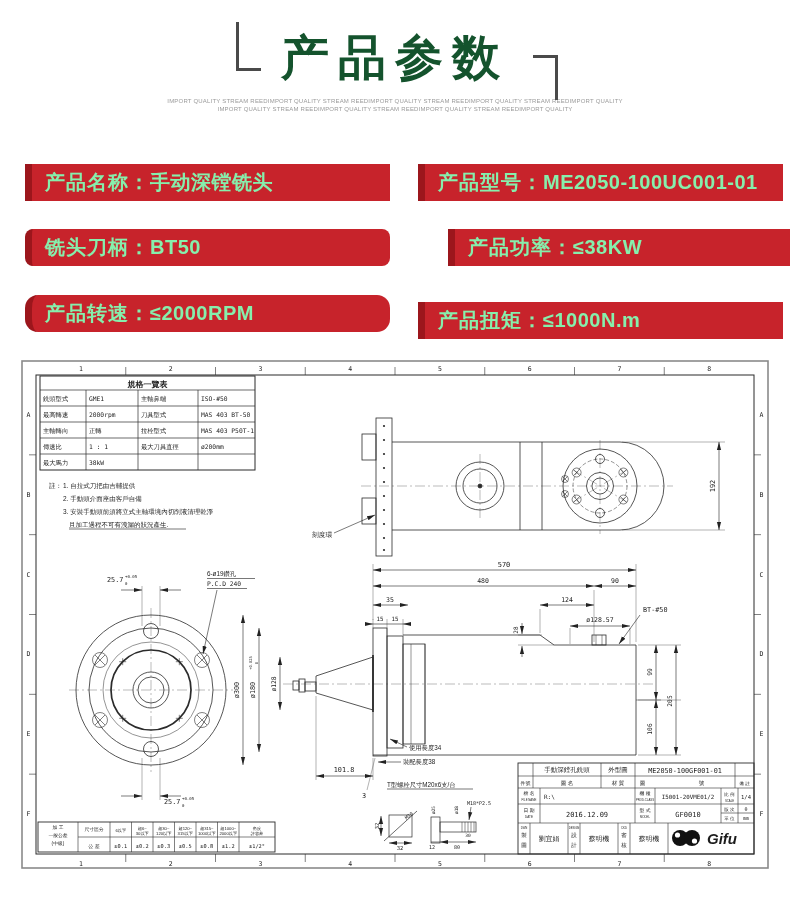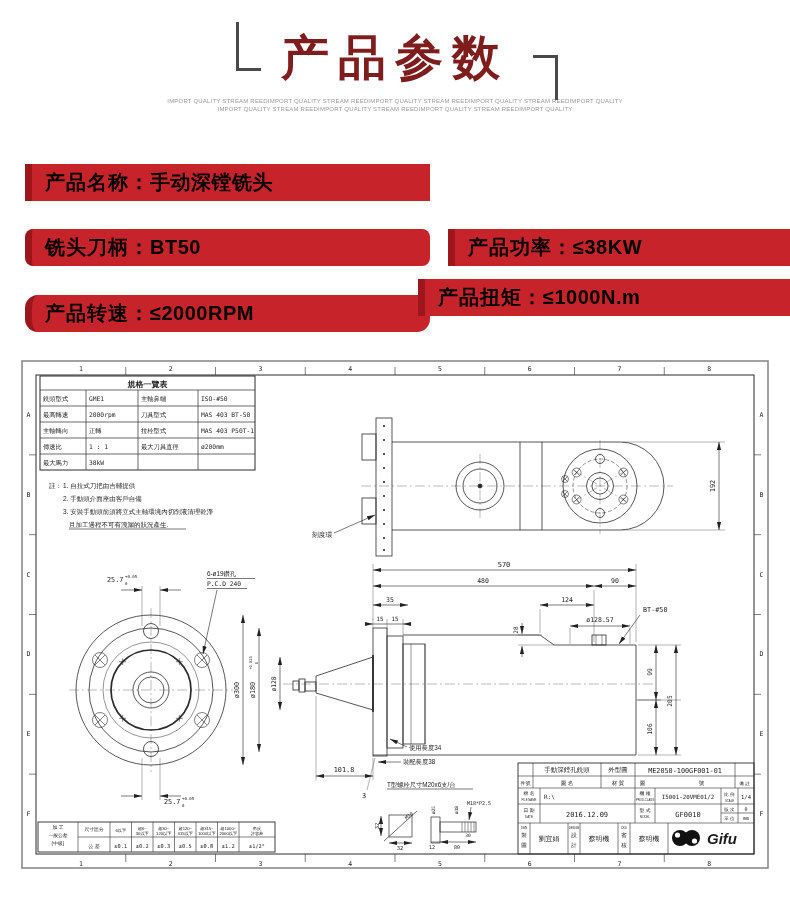--- a/index.html
+++ b/index.html
@@ -3,32 +3,32 @@
 <meta charset="utf-8">
 <style>
   html,body{margin:0;padding:0;background:#fff;}
   .page{position:relative;width:790px;height:904px;background:#fff;overflow:hidden;
         font-family:"Liberation Sans",sans-serif;}
   
   .title-wrap{position:relative;height:120px;}
   .bracket{position:absolute;}
   .bracket.bl{left:236px;top:22px;width:22px;height:46px;border-left:3px solid #4a4a4a;border-bottom:3px solid #4a4a4a;}
   .bracket.br{left:533px;top:55px;width:22px;height:42px;border-right:3px solid #4a4a4a;border-top:3px solid #4a4a4a;}
-  h1.pt{margin:0;padding-top:26px;text-align:center;font-size:48px;font-weight:900;color:#7f1d1d;letter-spacing:9px;}
+  h1.pt{margin:0;padding-top:26px;text-align:center;font-size:48px;font-weight:900;color:#14532d;letter-spacing:9px;}
   .wm{margin:0;text-align:center;font-size:6px;line-height:8px;color:#9a9a9a;letter-spacing:.2px;}
   .wm.first{margin-top:7px;}
   
   .banners{position:absolute;left:0;top:164px;width:790px;height:176px;}
-  .banner{position:absolute;width:405px;height:37px;box-sizing:border-box;
-          color:#000000;font-weight:bold;font-size:20px;line-height:37px;padding-left:13px;
+  .banner{position:absolute;width:365px;height:37px;box-sizing:border-box;
+          color:#86efac;font-weight:bold;font-size:20px;line-height:37px;padding-left:13px;
           letter-spacing:1px;white-space:nowrap;}
   .banner .val{letter-spacing:.5px;}
   .p0{left:25px;top:0;}  .p1{left:418px;top:0;}
   .p2{left:25px;top:65px;border-radius:8px;}  .p3{left:400px;top:65px;margin-left:48px;}
-  .p4{left:25px;top:131px;} .p5{left:418px;top:115px;}
+  .p4{left:25px;top:131px;} .p5{left:418px;top:138px;}
   
   .drawing{position:absolute;left:21px;top:360px;width:748px;height:509px;}
   svg{display:block;}
   svg text{fill:#1c1c1c;font-family:"Liberation Sans",sans-serif;}
   svg text.num{font-family:"DejaVu Sans Mono",monospace;}
 </style>
 </head>
 <body>
 
 <div class="page">
@@ -36,20 +36,21 @@
   <div class="title-wrap">
     <span class="bracket bl"></span>
     <span class="bracket br"></span>
     <h1 class="pt">产品参数</h1>
     <p class="wm first">IMPORT QUALITY STREAM REEDIMPORT QUALITY STREAM REEDIMPORT QUALITY STREAM REEDIMPORT QUALITY STREAM REEDIMPORT QUALITY</p>
     <p class="wm">IMPORT QUALITY STREAM REEDIMPORT QUALITY STREAM REEDIMPORT QUALITY STREAM REEDIMPORT QUALITY</p>
   </div>
 
   <div class="banners">
     <div class="banner p0" style="background: rgb(199, 35, 43); border-left: 7px solid rgb(156, 22, 28);"><span>产品名称</span><span>：</span><span class="val">手动深镗铣头</span></div>
+    <div class="banner p1" style="background: rgb(199, 35, 43); border-left: 7px solid rgb(156, 22, 28);"><span>产品型号</span><span>：</span><span class="val">ME2050-100UC001-01</span></div>
     <div class="banner p2" style="background: rgb(199, 35, 43); border-left: 7px solid rgb(156, 22, 28);"><span>铣头刀柄</span><span>：</span><span class="val">BT50</span></div>
     <div class="banner p3" style="background: rgb(199, 35, 43); border-left: 7px solid rgb(156, 22, 28);"><span>产品功率</span><span>：</span><span class="val">≤38KW</span></div>
     <div class="banner p4" style="background: rgb(199, 35, 43); border-left: 7px solid rgb(156, 22, 28); border-radius: 13px;"><span>产品转速</span><span>：</span><span class="val">≤2000RPM</span></div>
     <div class="banner p5" style="background: rgb(199, 35, 43); border-left: 7px solid rgb(156, 22, 28);"><span>产品扭矩</span><span>：</span><span class="val">≤1000N.m</span></div>
   </div>
 
   <div class="drawing">
   <svg viewBox="0 0 748 509" width="748" height="509">
     <defs>
       <marker id="ae" orient="auto" markerUnits="userSpaceOnUse" markerWidth="9" markerHeight="7" refX="8" refY="3">

